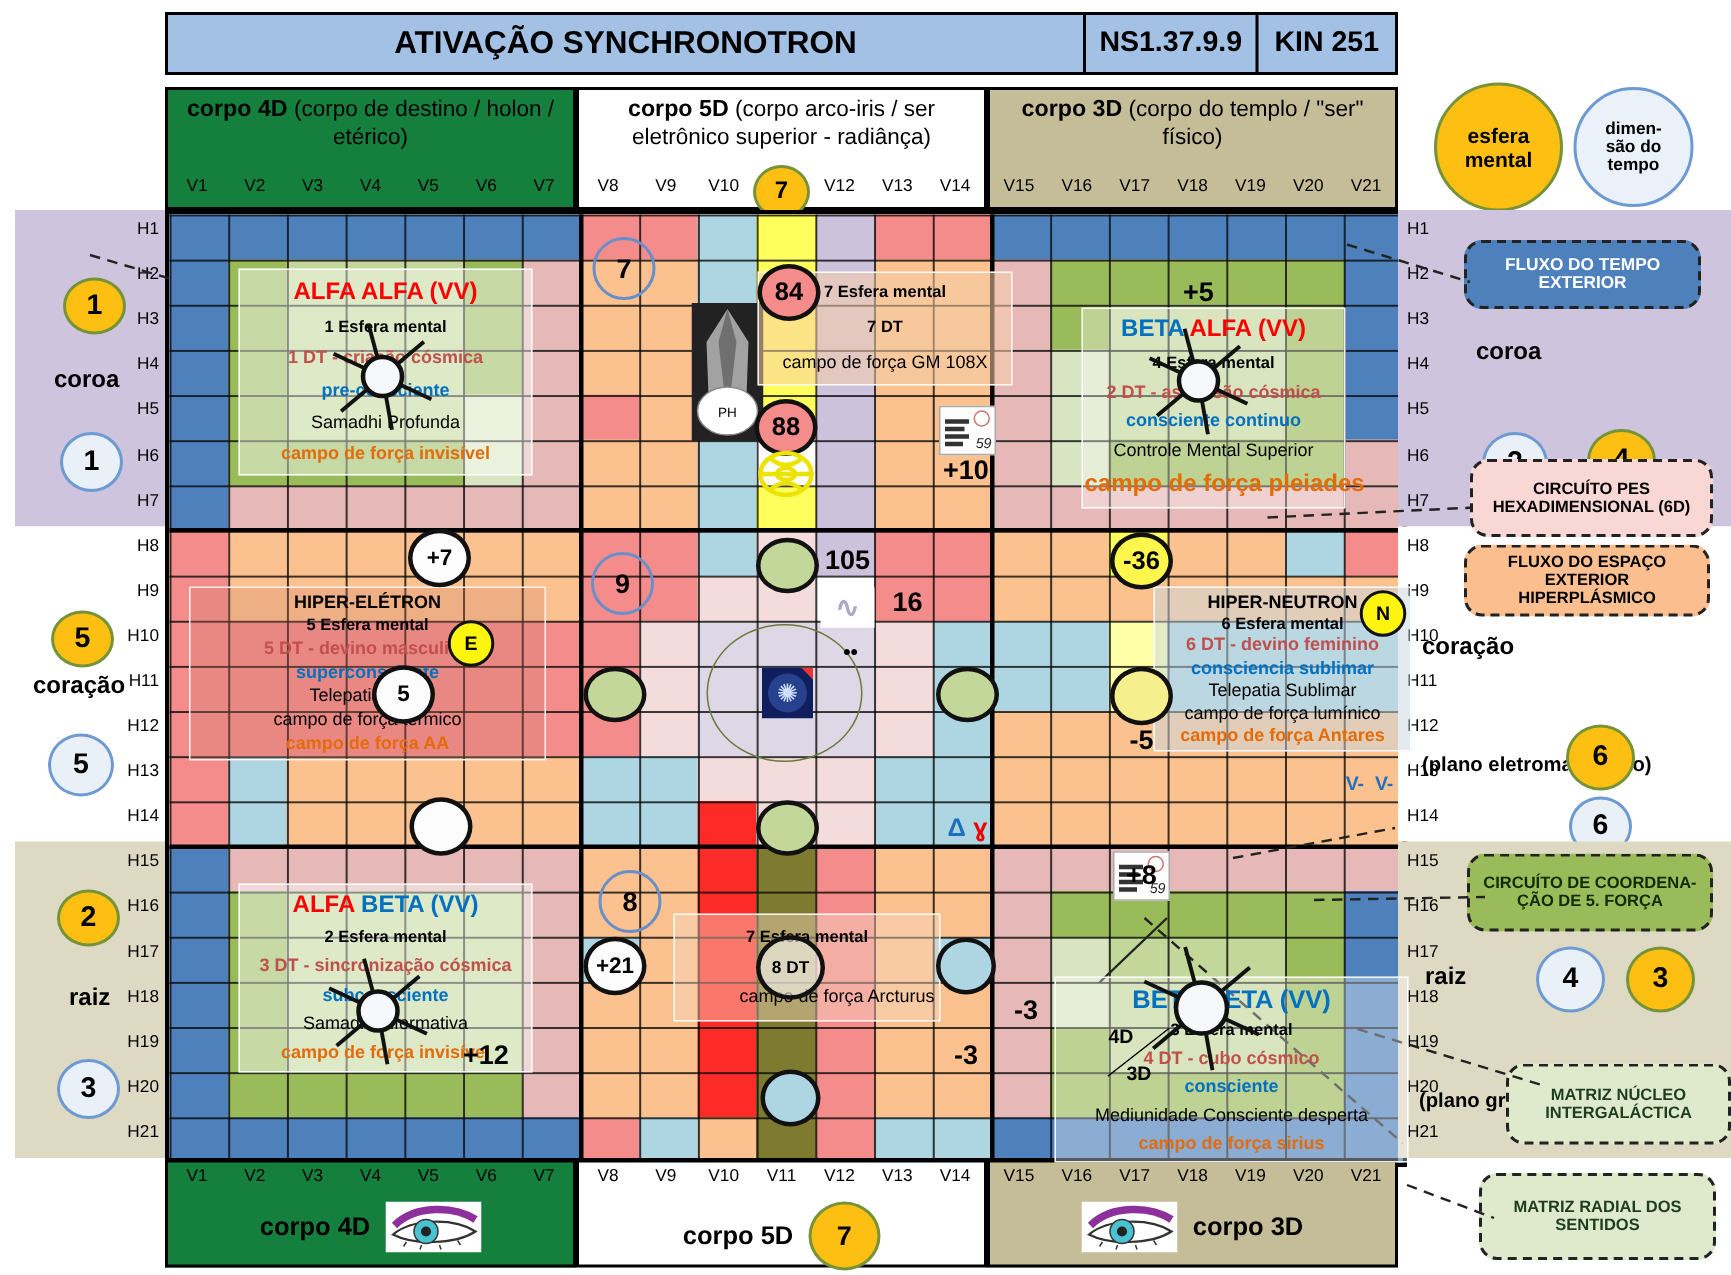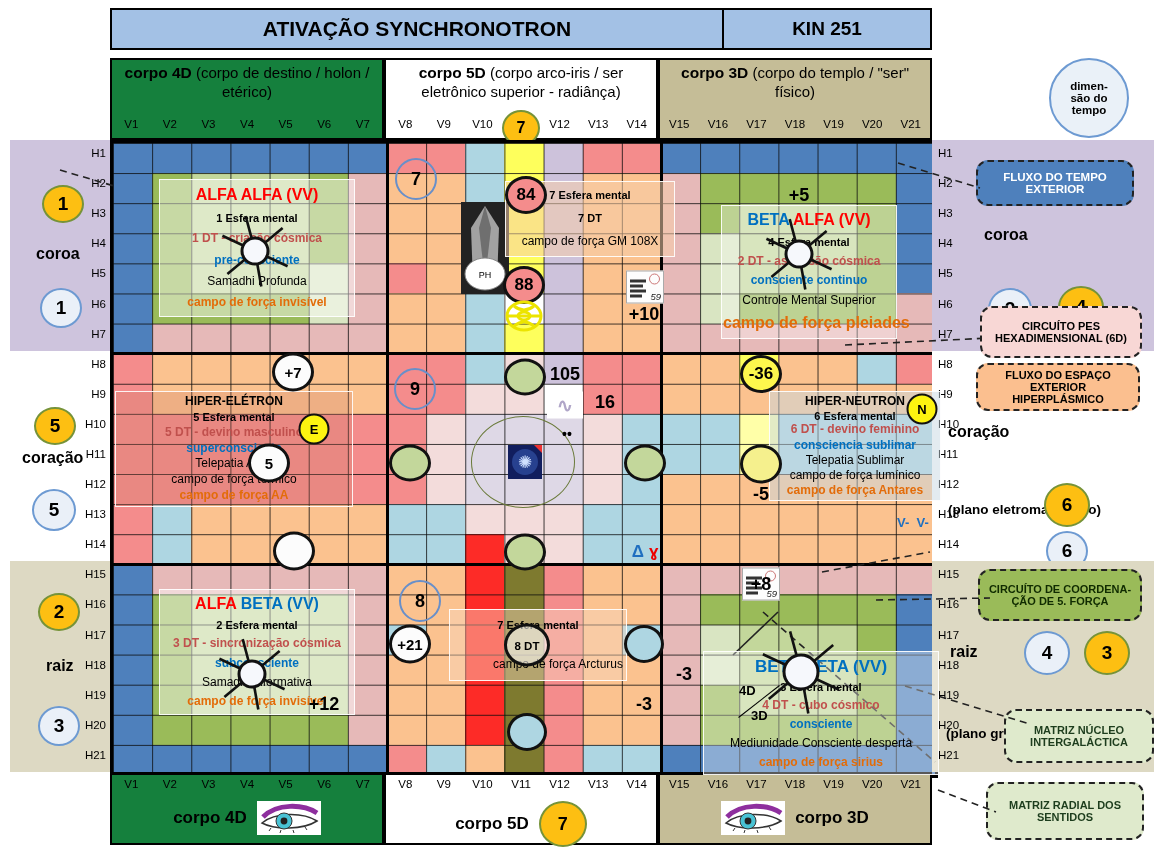--- a/index.html
+++ b/index.html
@@ -101,20 +101,21 @@
   svg{display:block;}
   .conn{position:absolute;left:0;top:0;pointer-events:none;}
 </style>
 </head>
 <body>
 
 <div class="page">
 
   <div class="titlebar">
     <div class="title-seg title-main">ATIVAÇÃO SYNCHRONOTRON</div>
+    <div class="title-seg title-ns">NS1.37.9.9</div>
     <div class="title-seg title-kin">KIN 251</div>
   </div>
 
   <div class="hdr bg-4d" style="left:110px;width:274px;">
     <div class="hdr-title"><b>corpo 4D</b><span> (corpo de destino / holon / etérico)</span></div>
     <div class="vrow" id="vrow-h-4d">
         <span>V1</span>
         <span>V2</span>
         <span>V3</span>
         <span>V4</span>
@@ -141,20 +142,22 @@
         <span>V15</span>
         <span>V16</span>
         <span>V17</span>
         <span>V18</span>
         <span>V19</span>
         <span>V20</span>
         <span>V21</span>
       </div>
   </div>
 
+  <div class="legend-circle legend-esfera">esfera
+mental</div>
   <div class="legend-circle legend-dim">dimen-
 são do
 tempo</div>
 
   <div class="sband lband band-lav" id="lband0" style="top: 140px; height: 210.667px;">
     <div class="sb-circle sb-orange" style="left:32px;top:45px;width:42px;height:38px;">1</div>
     <div class="sb-label" style="left:26px;top:105px;">coroa</div>
     <div class="sb-circle sb-bluering" style="left:30px;top:148px;width:42px;height:40px;">1</div>
     <div class="rowlabels">
         <span style="top: 7.04762px;">H1</span>
@@ -282,21 +285,21 @@
         <div class="ln" style="font-size: 12px;"><span style="color: rgb(0, 0, 0);">campo de força GM 108X</span></div>
       </div>
       <div class="ovl" style="left: 608px; top: 62px; width: 176px; height: 134px; background: rgba(255, 255, 255, 0.35); z-index: 3;">
         <div class="ln" style="font-size: 16px; font-weight: bold;"><span style="color: rgb(0, 112, 192);">BETA </span><span style="color: rgb(255, 0, 0);">ALFA (VV)</span></div>
         <div class="ln" style="font-size: 11px; font-weight: bold;"><span style="color: rgb(0, 0, 0);">4 Esfera mental</span></div>
         <div class="ln" style="font-size: 12px; font-weight: bold;"><span style="color: rgb(192, 80, 77);">2 DT - ascensão cósmica</span></div>
         <div class="ln" style="font-size: 12px; font-weight: bold;"><span style="color: rgb(0, 112, 192);">consciente continuo</span></div>
         <div class="ln" style="font-size: 12px;"><span style="color: rgb(0, 0, 0);">Controle Mental Superior</span></div>
         <div class="ln" style="font-size: 16px; font-weight: bold;"><span style="color: rgb(227, 108, 9);">campo de força pleiades</span></div>
       </div>
-      <div class="ovl" style="left: 2px; top: 248px; width: 238px; height: 116px; background: rgba(205, 125, 105, 0.28); z-index: 3;">
+      <div class="ovl" style="left: 13px; top: 248px; width: 238px; height: 116px; background: rgba(205, 125, 105, 0.28); z-index: 3;">
         <div class="ln" style="font-size: 12px; font-weight: bold;"><span style="color: rgb(0, 0, 0);">HIPER-ELÉTRON</span></div>
         <div class="ln" style="font-size: 11px; font-weight: bold;"><span style="color: rgb(0, 0, 0);">5 Esfera mental</span></div>
         <div class="ln" style="font-size: 12px; font-weight: bold;"><span style="color: rgb(192, 80, 77);">5 DT - devino masculino</span></div>
         <div class="ln" style="font-size: 12px; font-weight: bold;"><span style="color: rgb(0, 112, 192);">superconsciente</span></div>
         <div class="ln" style="font-size: 12px;"><span style="color: rgb(0, 0, 0);">Telepatia Ativa</span></div>
         <div class="ln" style="font-size: 12px;"><span style="color: rgb(0, 0, 0);">campo de força térmico</span></div>
         <div class="ln" style="font-size: 12px; font-weight: bold;"><span style="color: rgb(227, 108, 9);">campo de força AA</span></div>
       </div>
       <div class="ovl" style="left: 656px; top: 248px; width: 172px; height: 110px; background: rgba(200, 215, 225, 0.5); z-index: 3;">
         <div class="ln" style="font-size: 12px; font-weight: bold;"><span style="color: rgb(0, 0, 0);">HIPER-NEUTRON</span></div>

